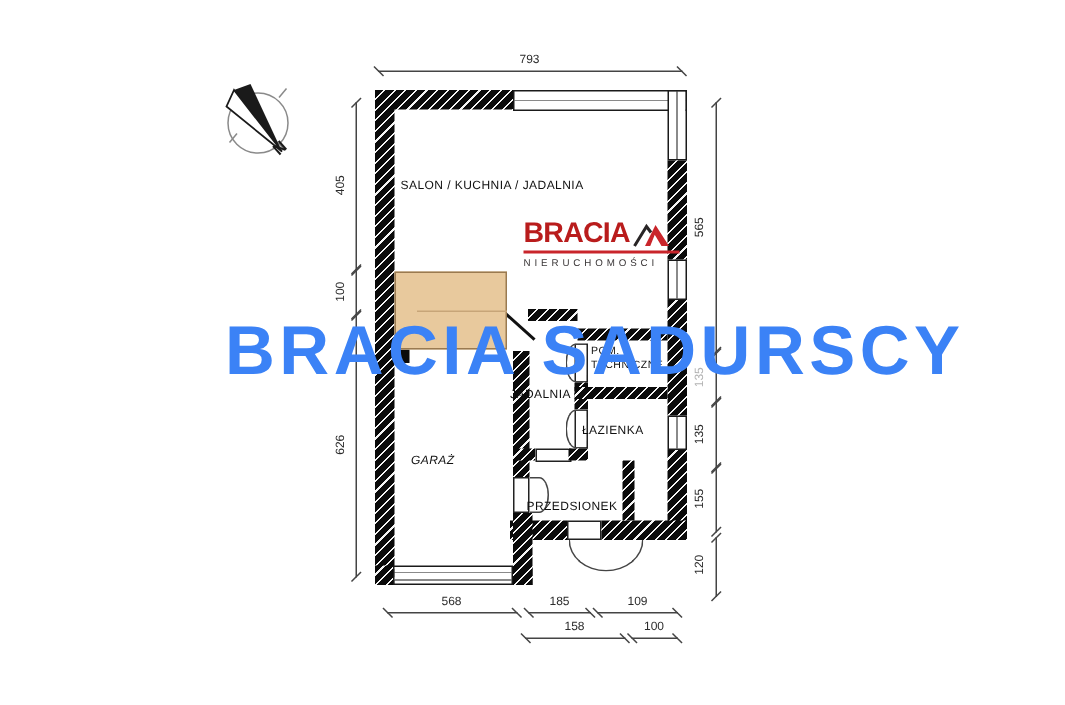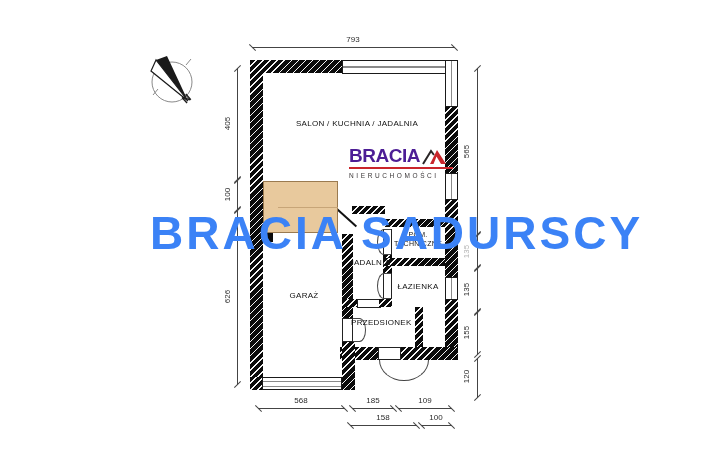--- a/index.html
+++ b/index.html
@@ -26,30 +26,30 @@
   .dv{width:1px;}
   .dh::before,.dh::after,.dv::before,.dv::after{content:"";position:absolute;background:#444;transform:rotate(45deg);}
   .dh::before{width:9px;height:1px;left:-4px;top:0;}
   .dh::after {width:9px;height:1px;right:-4px;top:0;}
   .dv::before{width:1px;height:9px;top:-4px;left:0;}
   .dv::after {width:1px;height:9px;bottom:-4px;left:0;}
   .dlabel{position:absolute;width:40px;height:11px;font-size:8px;color:#2c2c2c;text-align:center;line-height:11px;}
   .dlabel-v{transform:rotate(-90deg);}
   .dim-faint{color:#b4b4b4;}
   
-  .room-label{position:absolute;font-size:8px;letter-spacing:.3px;color:#101010;text-align:center;line-height:9px;}
+  .room-label{position:absolute;font-size:8px;letter-spacing:.3px;color:#101010;text-align:left;line-height:9px;}
   
   .stairs{position:absolute;background:#e8c99d;border:1px solid #9a7a50;box-sizing:border-box;}
   .stairs-line{position:absolute;background:#c7a578;height:1px;}
   
   .logo{position:absolute;left:349px;top:146px;width:104px;color:#29252
 
 6;}
   .logo-row{display:flex;align-items:flex-end;}
-  .logo-word{font-weight:bold;font-size:19px;line-height:19px;letter-spacing:-.5px;color:#4c1d95;}
+  .logo-word{font-weight:bold;font-size:19px;line-height:19px;letter-spacing:-.5px;color:#b91c1c;}
   .logo-rule{height:2px;background:#c9252b;margin-top:2px;}
   .logo-sub{margin-top:3px;font-size:6.5px;letter-spacing:2.6px;color:#3a3637;white-space:nowrap;}
   
   .watermark{position:absolute;left:150px;top:206px;font-size:46px;font-weight:bold;letter-spacing:3px;
              color:#3b82f6;white-space:nowrap;z-index:50;pointer-events:none;}
   .door-leaf{position:absolute;width:31px;height:0;border-top:2px solid #111;transform:rotate(42deg);transform-origin:0 0;}
 </style>
 </head>
 <body>
 
@@ -109,25 +109,25 @@
   <div class="hatch" style="left:379px;top:299px;width:13px;height:8px;"></div>
 
   <div class="hatch" style="left:415px;top:307px;width:8px;height:40px;"></div>
 
   <div class="solid" style="left:263px;top:233px;width:10px;height:9px;"></div>
 
   <div class="stairs" style="left:263px;top:181px;width:75px;height:52px;"></div>
   <div class="stairs-line" style="left:278px;top:207px;width:60px;"></div>
 
   <div class="room-label" style="left:267px;top:119px;width:180px;">SALON / KUCHNIA / JADALNIA</div>
-  <div class="room-label" style="left:274px;top:291px;width:60px;">GARAŻ</div>
+  <div class="room-label" style="left:274px;top:302px;width:60px;font-style:italic;">GARAŻ</div>
   <div class="room-label" style="left:340px;top:258px;width:60px;">JADALNIA</div>
   <div class="room-label" style="left:394px;top:230px;width:48px;font-size:7px;">POM. TECHNICZNE</div>
   <div class="room-label" style="left:388px;top:282px;width:60px;">ŁAZIENKA</div>
-  <div class="room-label" style="left:351px;top:318px;width:60px;">PRZEDSIONEK</div>
+  <div class="room-label" style="left:351px;top:333px;width:60px;">PRZEDSIONEK</div>
 
   <div class="logo">
     <div class="logo-row">
       <span class="logo-word">BRACIA</span>
       <svg width="24" height="17" viewBox="0 0 24 17" style="margin-left:2px;">
         <polyline points="1,16 9,3 12,7" fill="none" stroke="#292526" stroke-width="2"></polyline>
         <polygon points="8,16 15,2 24,16 19,16 14.5,8.5 11.5,16" fill="#c9252b"></polygon>
       </svg>
     </div>
     <div class="logo-rule"></div>

